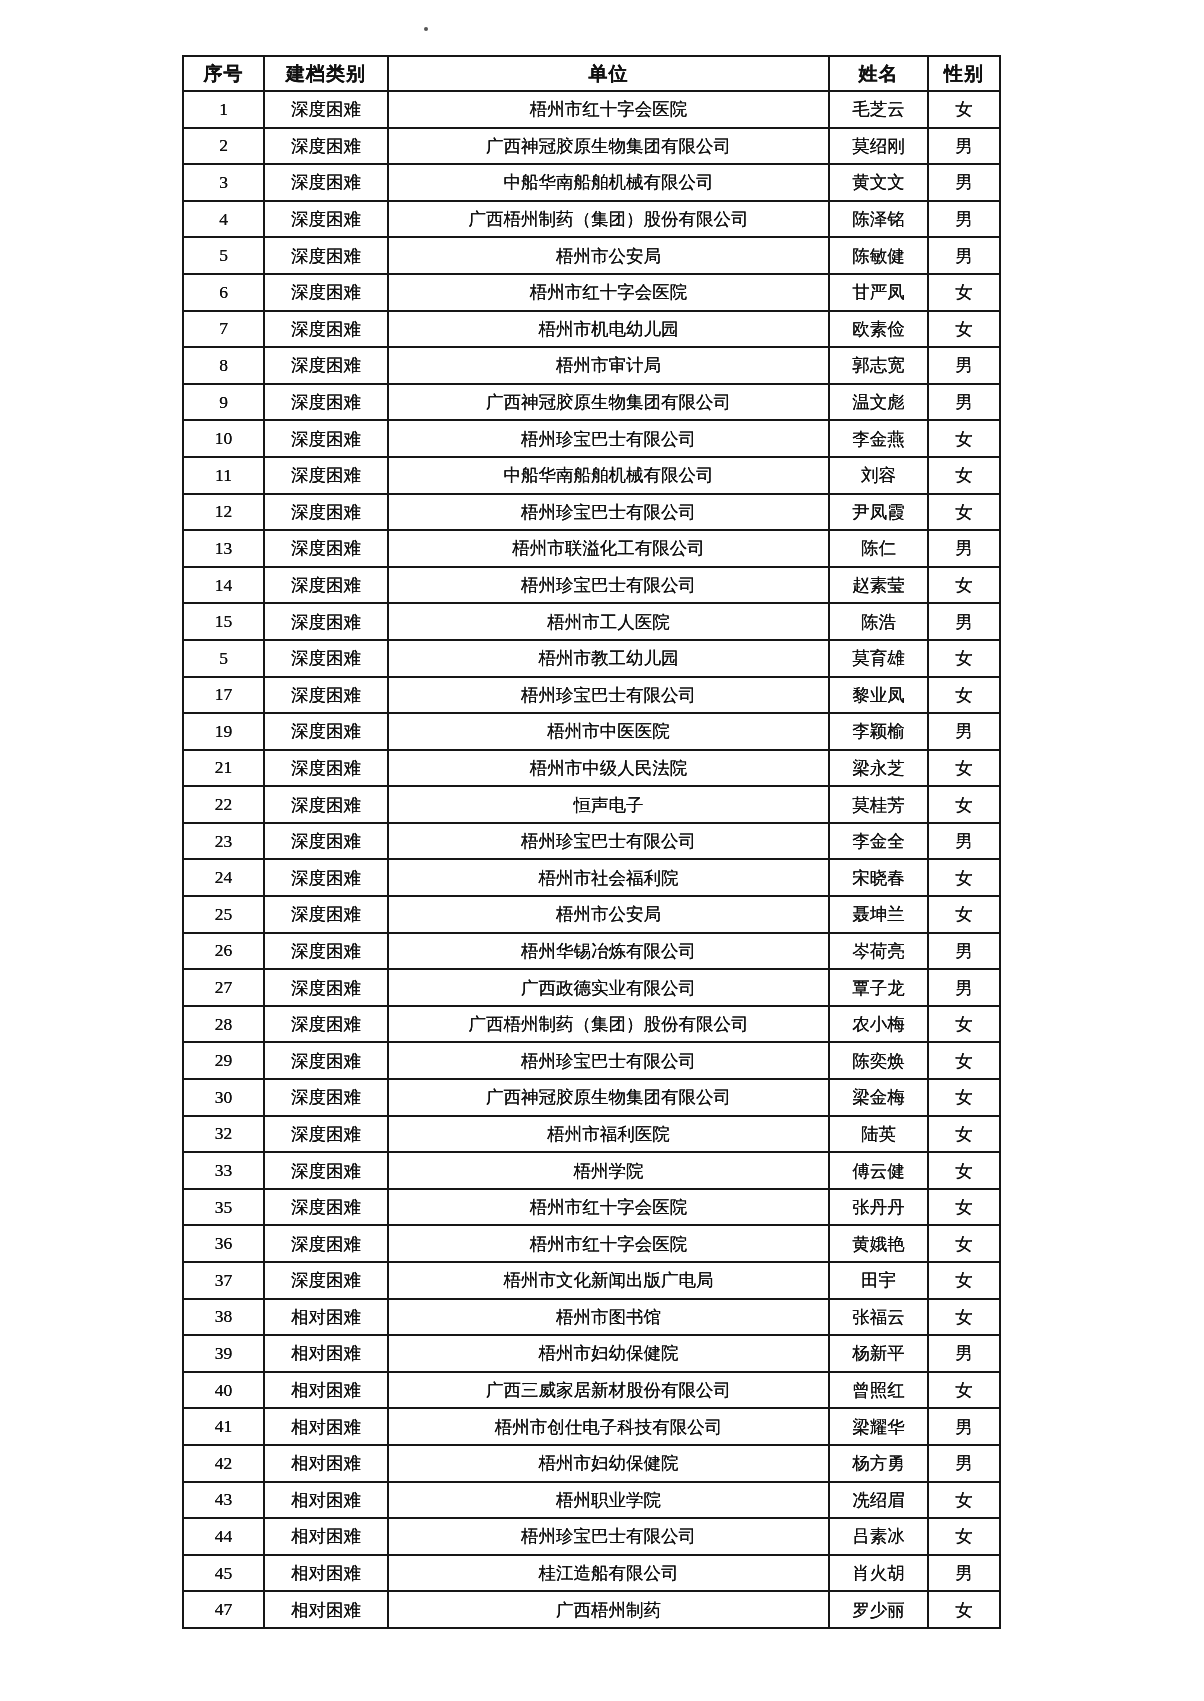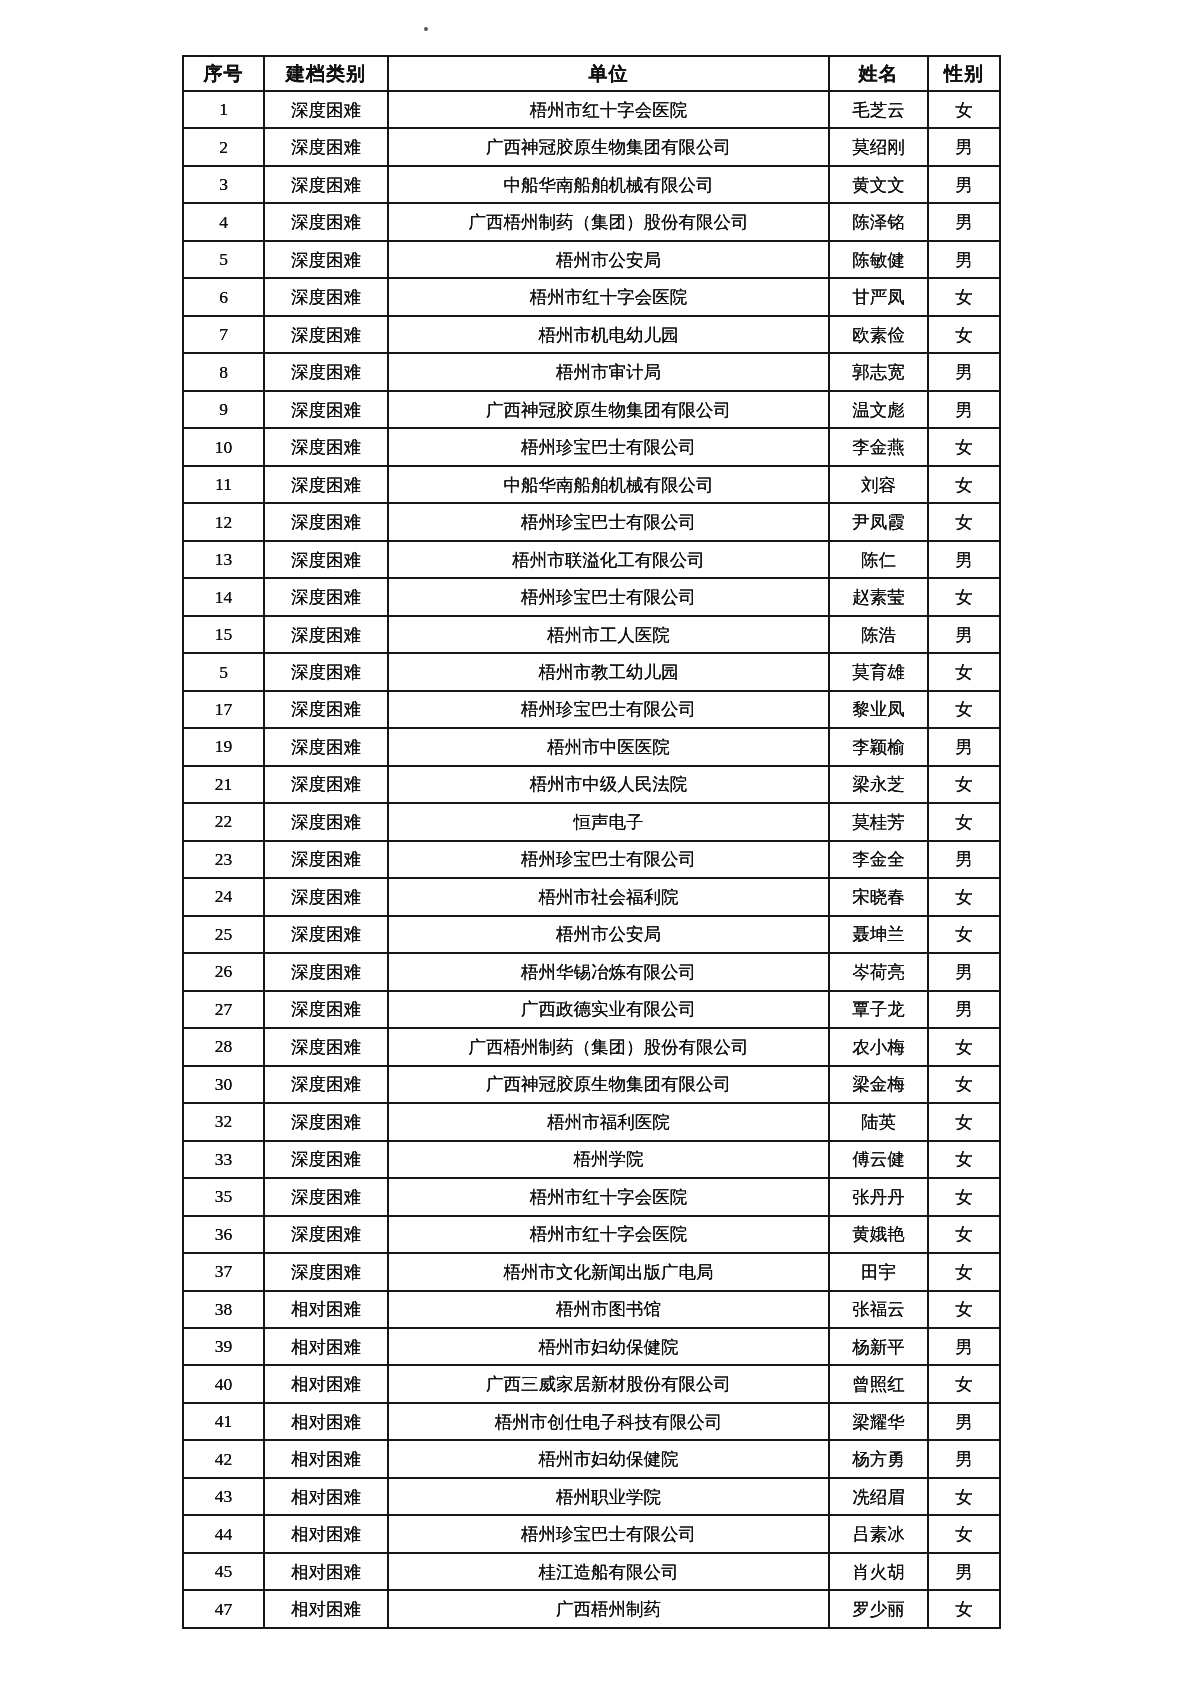--- a/index.html
+++ b/index.html
@@ -265,20 +265,27 @@
           <td>男</td>
         </tr>
         <tr>
           <td>28</td>
           <td>深度困难</td>
           <td>广西梧州制药（集团）股份有限公司</td>
           <td>农小梅</td>
           <td>女</td>
         </tr>
         <tr>
+          <td>29</td>
+          <td>深度困难</td>
+          <td>梧州珍宝巴士有限公司</td>
+          <td>陈奕焕</td>
+          <td>女</td>
+        </tr>
+        <tr>
           <td>30</td>
           <td>深度困难</td>
           <td>广西神冠胶原生物集团有限公司</td>
           <td>梁金梅</td>
           <td>女</td>
         </tr>
         <tr>
           <td>32</td>
           <td>深度困难</td>
           <td>梧州市福利医院</td>

